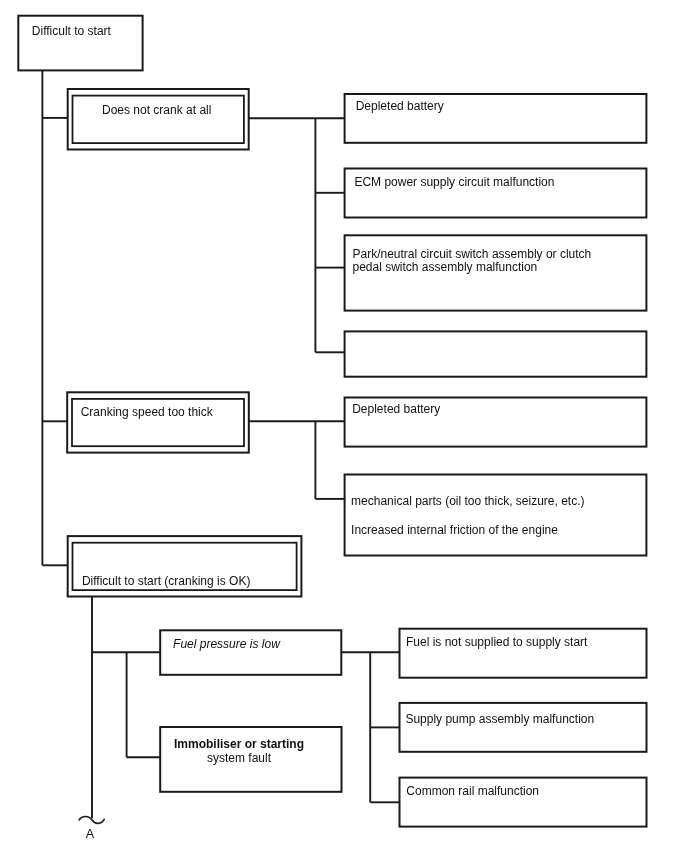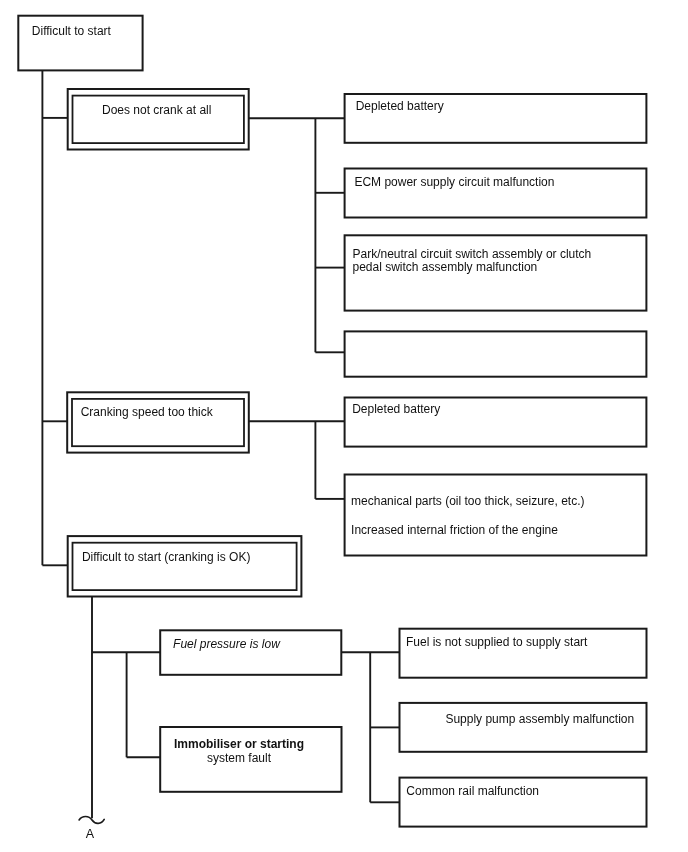--- a/index.html
+++ b/index.html
@@ -81,27 +81,27 @@
     <div class="lbl" style="left: 352.5px; top: 261.2px;">pedal switch assembly malfunction</div>
     <div class="node" style="left: 344.6px; top: 331.4px; width: 301.8px; height: 45.3px;"></div>
     <div class="node" style="left: 67.2px; top: 392.3px; width: 181.6px; height: 60.3px;"></div>
     <div class="lbl" style="left: 80.7px; top: 406.1px;">Cranking speed too thick</div>
     <div class="node" style="left: 344.6px; top: 397.5px; width: 301.8px; height: 49.1px;"></div>
     <div class="lbl" style="left: 352.2px; top: 403.2px;">Depleted battery</div>
     <div class="node" style="left: 344.6px; top: 474.5px; width: 301.8px; height: 81px;"></div>
     <div class="lbl" style="left: 351.1px; top: 500px; margin-top: 24px;">Increased internal friction of the engine</div>
     <div class="lbl" style="left: 351.1px; top: 494.5px;">mechanical parts (oil too thick, seizure, etc.)</div>
     <div class="node" style="left: 67.7px; top: 536.1px; width: 233.7px; height: 60.4px;"></div>
-    <div class="lbl" style="left: 81.9px; top: 551px;">Difficult to start (cranking is OK)</div>
+    <div class="lbl" style="left: 81.9px; top: 575px;">Difficult to start (cranking is OK)</div>
     <div class="node" style="left: 160.2px; top: 630.3px; width: 181.1px; height: 44.5px;"></div>
     <div class="lbl" style="left: 173.1px; top: 638.4px; font-style: italic;">Fuel pressure is low</div>
     <div class="node" style="left: 160.2px; top: 727px; width: 181.3px; height: 64.8px;"></div>
     <div class="lbl" style="left: 174px; top: 738.3px; font-weight: bold;">Immobiliser or starting</div>
     <div class="lbl" style="left: 174px; top: 751.6px; margin-left: 33px;">system fault</div>
     <div class="node" style="left: 399.5px; top: 628.7px; width: 247px; height: 49px;"></div>
     <div class="lbl" style="left: 406px; top: 636px;">Fuel is not supplied to supply start</div>
     <div class="node" style="left: 399.5px; top: 702.9px; width: 247px; height: 48.9px;"></div>
-    <div class="lbl" style="left: 405.4px; top: 713px; margin-left: 40px;">Supply pump assembly malfunction</div>
+    <div class="lbl" style="left: 405.4px; top: 713px;">Supply pump assembly malfunction</div>
     <div class="node" style="left: 399.5px; top: 777.6px; width: 247px; height: 49px;"></div>
     <div class="lbl" style="left: 406.3px; top: 785px;">Common rail malfunction</div>
   </div>
 
 <div class="brklbl" style="left:85.8px;top:827.6px;">A</div>
 
 </body></html>

